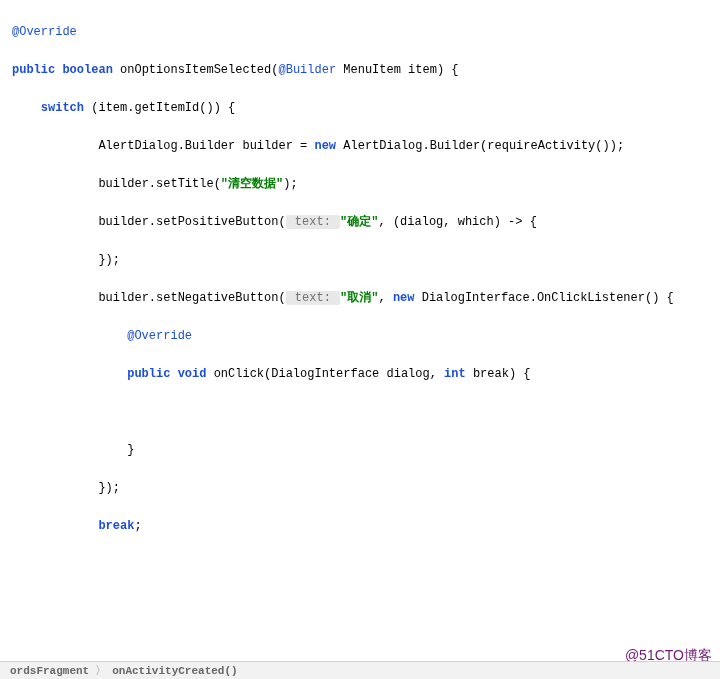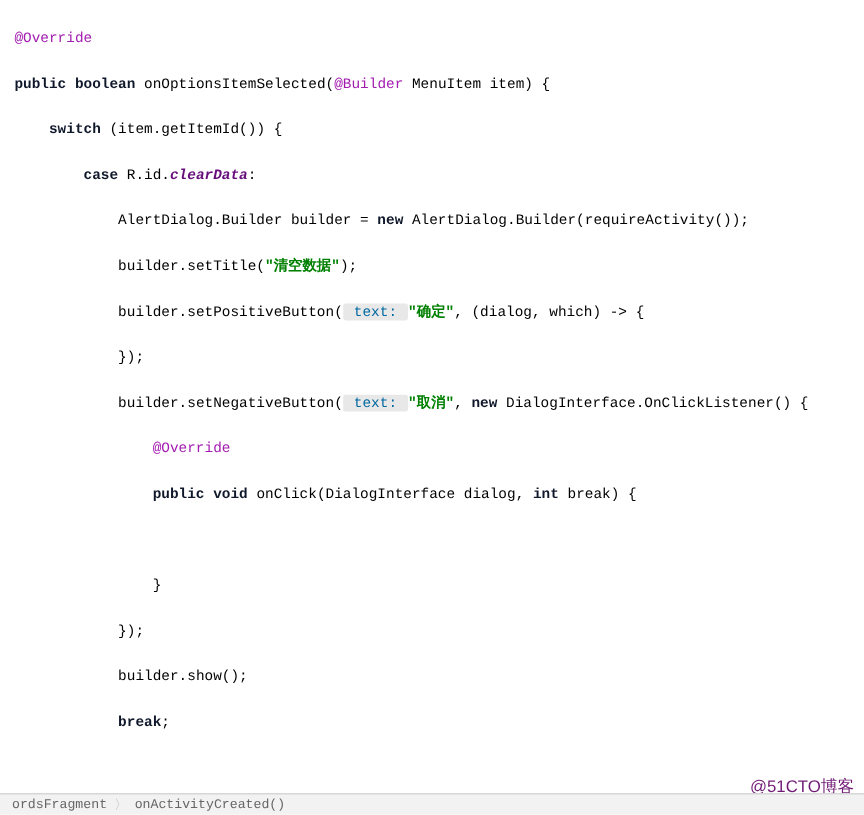--- a/index.html
+++ b/index.html
@@ -13,69 +13,67 @@
   overflow: hidden;
   position: relative;
 }
 .code-area {
   padding: 4px 0 0 12px;
   line-height: 19px;
   white-space: pre;
   overflow: hidden;
 }
 .line { display: block; height: 19px; }
-.kw { color: #0f172a; font-weight: bold; }
-.annotation { color: #a21caf; }
+.kw { color: #1d4ed8; font-weight: bold; }
+.annotation { color: #1d4ed8; }
 .str { color: #008000; font-weight: bold; }
 .field { color: #660E7A; font-style: italic; font-weight: bold; }
-.param-hint { background: #e8e8e8; color: #0369a1; padding: 0 2px; border-radius: 2px; font-style: normal; }
+.param-hint { background: #e8e8e8; color: #737373; padding: 0 2px; border-radius: 2px; font-style: normal; }
 .breadcrumb {
   position: absolute;
   bottom: 0;
   left: 0;
   right: 0;
   height: 18px;
   background: #f2f2f2;
   border-top: 1px solid #d0d0d0;
   font-size: 11px;
   color: #666666;
   display: flex;
   align-items: center;
   padding-left: 4px;
 }
-.breadcrumb span { padding: 0 6px; }
+.breadcrumb span { padding: 0 6px; font-weight: bold; }
 .breadcrumb .sep { color: #bbb; padding: 0; }
 .watermark {
   position: absolute;
   bottom: 14px;
   right: 8px;
   color: #701a75;
   font-size: 14px;
   font-family: sans-serif;
 }
 </style>
 </head>
 <body>
 
 <div class="code-area">
 <span class="line"><span class="annotation">@Override</span></span>
 <span class="line"><span class="kw">public</span> <span class="kw">boolean</span> <span>onOptionsItemSelected</span>(<span class="annotation">@Builder</span> <span>MenuItem</span> <span>item</span>) {</span>
 <span class="line">    <span class="kw">switch</span> <span>(item.getItemId()) {</span></span>
-<span class="line">        <span class="kw">case</span> <span>R.id.</span><span class="field">clearData</span><span>:</span></span>
 <span class="line">            <span>AlertDialog.Builder builder = </span><span class="kw">new</span><span> AlertDialog.Builder(requireActivity());</span></span>
 <span class="line">            <span>builder.setTitle(</span><span class="str">"清空数据"</span><span>);</span></span>
 <span class="line">            <span>builder.setPositiveButton(</span><span class="param-hint"> text: </span><span class="str">"确定"</span><span>, (dialog, which) -&gt; {</span></span>
 <span class="line">            <span>});</span></span>
 <span class="line">            <span>builder.setNegativeButton(</span><span class="param-hint"> text: </span><span class="str">"取消"</span><span>, </span><span class="kw">new</span><span> DialogInterface.OnClickListener() {</span></span>
 <span class="line">                <span class="annotation">@Override</span></span>
 <span class="line">                <span class="kw">public</span> <span class="kw">void</span><span> onClick(DialogInterface dialog, </span><span class="kw">int</span><span> break) {</span></span>
 <span class="line"> </span>
 <span class="line">                <span>}</span></span>
 <span class="line">            <span>});</span></span>
-<span class="line">            <span>builder.show();</span></span>
 <span class="line">            <span class="kw">break</span><span>;</span></span>
 
 
 
 
 
 
 
 
 

